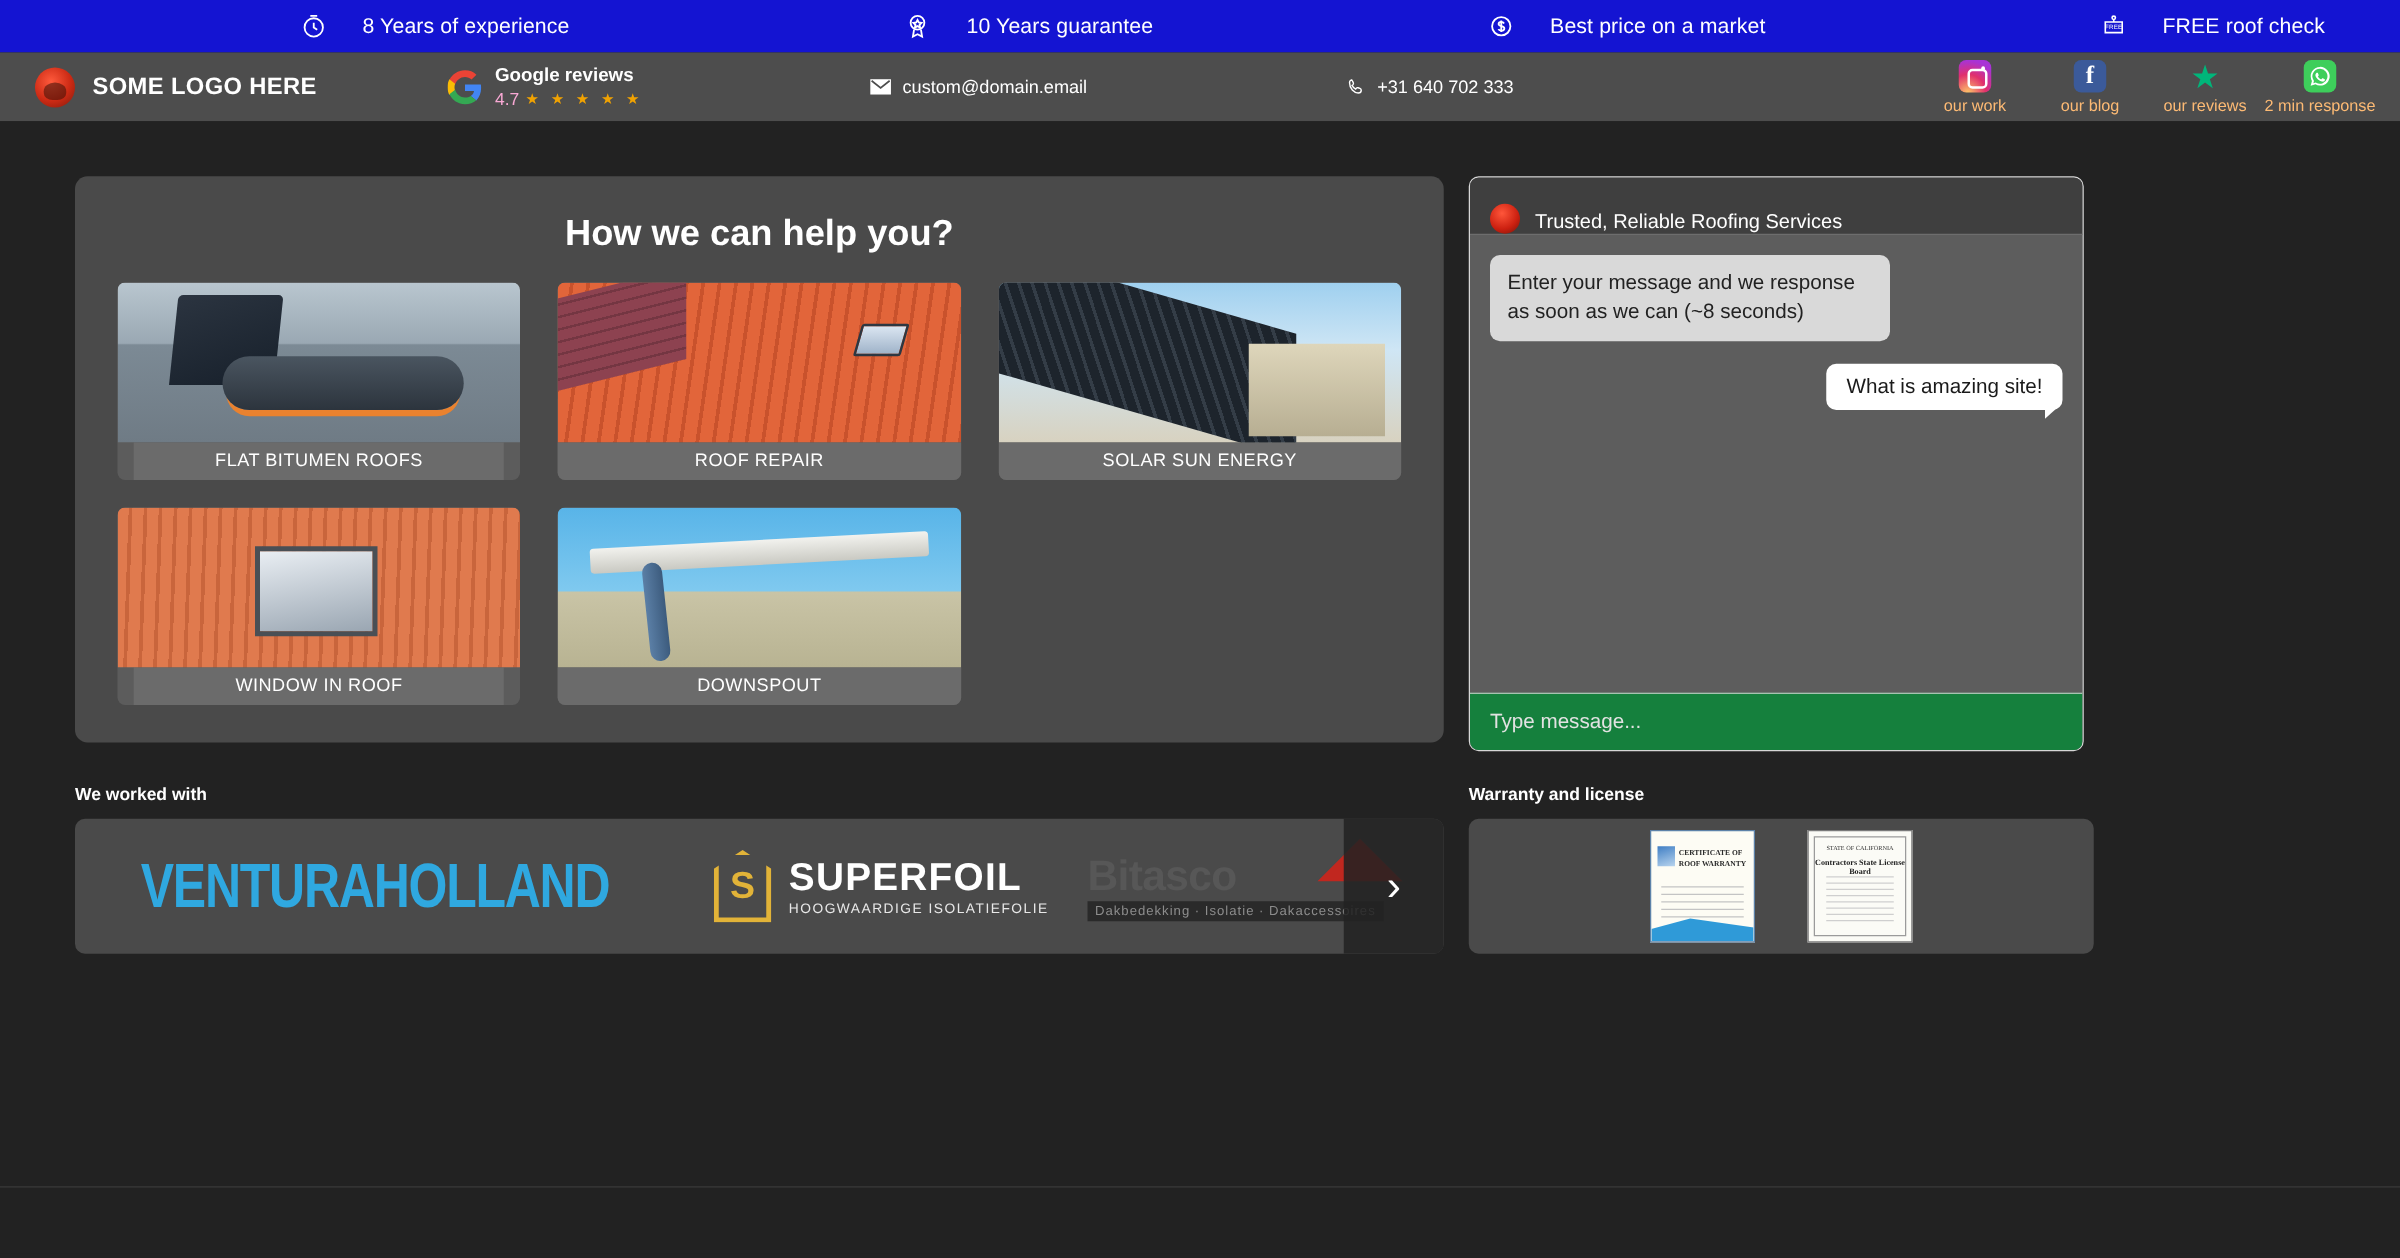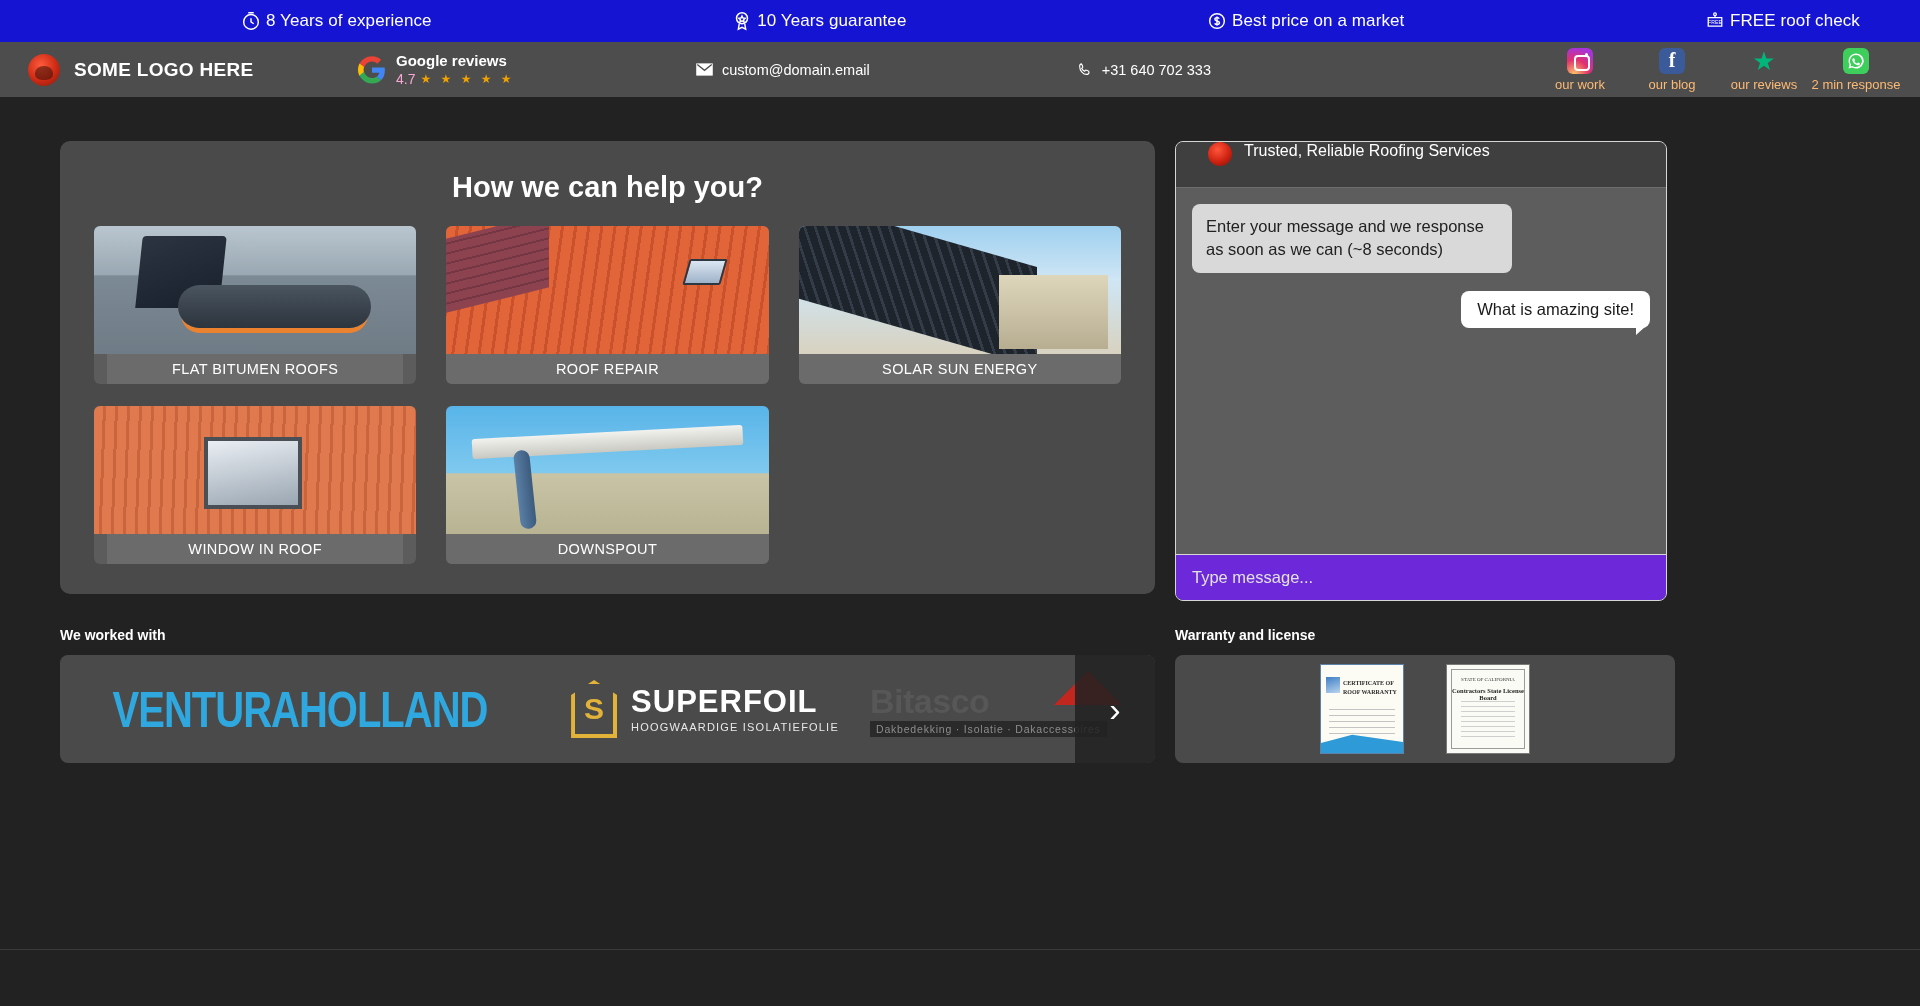--- a/index.html
+++ b/index.html
@@ -17,21 +17,21 @@
     height: 42px;
     background: #1414d2;
     display: flex;
     align-items: center;
     justify-content: space-between;
     padding: 0 60px 0 240px;
   }
   .promo-item {
     display: flex;
     align-items: center;
-    gap: 4px;
+    gap: 28px;
     font-size: 17px;
     font-weight: 400;
     color: #ffffff;
     letter-spacing: .1px;
   }
   .promo-icon { width: 22px; height: 22px; display: block; }
 
   
   .header {
     height: 55px;
@@ -146,22 +146,22 @@
     background: linear-gradient(90deg,#5b7fa6,#3c5b7d); border-radius: 8px; transform: rotate(-6deg); }
 
   
   .chat-col { width: 500px; }
   .chat-widget {
     width: 492px; height: 460px; border-radius: 8px; overflow: hidden;
     border: 1px solid #d7d7d7; display: flex; flex-direction: column;
     background: #5d5d5d;
   }
   .chat-header {
-    height: 46px; background: #3f3f3f; display: flex; align-items: flex-start; gap: 12px;
-    padding: 0 32px; border-bottom: 1px solid #6d6d6d;
+    height: 46px; background: #3f3f3f; display: flex; align-items: flex-end; gap: 12px;
+    padding: 0 16px; border-bottom: 1px solid #6d6d6d;
   }
   .chat-avatar {
     width: 24px; height: 24px; border-radius: 50%;
     background: radial-gradient(circle at 40% 32%, #ff563a 0%, #cc2010 58%, #6f150a 100%);
     flex: none;
   }
   .chat-title { font-size: 16px; color: #ffffff; }
   .chat-body { flex: 1; background: #5d5d5d; padding: 16px 16px 0 16px; position: relative; }
   .bubble-bot {
     max-width: 320px; background: #d9d9d9; color: #222222; font-size: 16.5px;
@@ -170,21 +170,21 @@
   .bubble-user {
     max-width: 260px; margin-left: auto; margin-top: 18px; background: #ffffff;
     color: #1a1a1a; font-size: 16.5px; border-radius: 8px; padding: 9px 16px;
     position: relative; width: fit-content;
   }
   .bubble-user::after {
     content:""; position:absolute; right: 4px; bottom: -7px;
     border-left: 10px solid #ffffff; border-bottom: 9px solid transparent;
   }
   .chat-input-bar {
-    height: 46px; background: #6d28d9; border-top: 1px solid #d7d7d7;
+    height: 46px; background: #15803d; border-top: 1px solid #d7d7d7;
     display: flex; align-items: center; padding: 16px 16px;
   }
   .chat-input {
     width: 100%; background: transparent; border: none; outline: none;
     color: #e8e8e8; font-size: 16.5px; font-family: "Liberation Sans", sans-serif;
   }
   .chat-input::placeholder { color: #e2e2e2; }
 
   
   .lower-row { display: flex; padding: 26px 60px 0 60px; gap: 20px; align-items: flex-start; }

